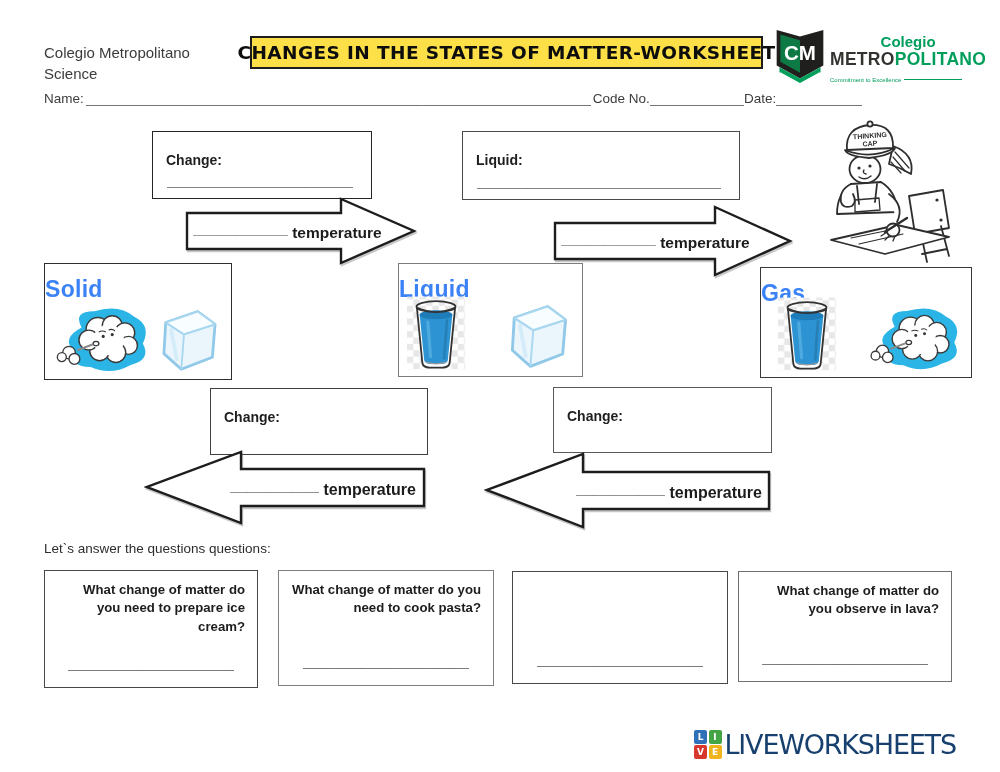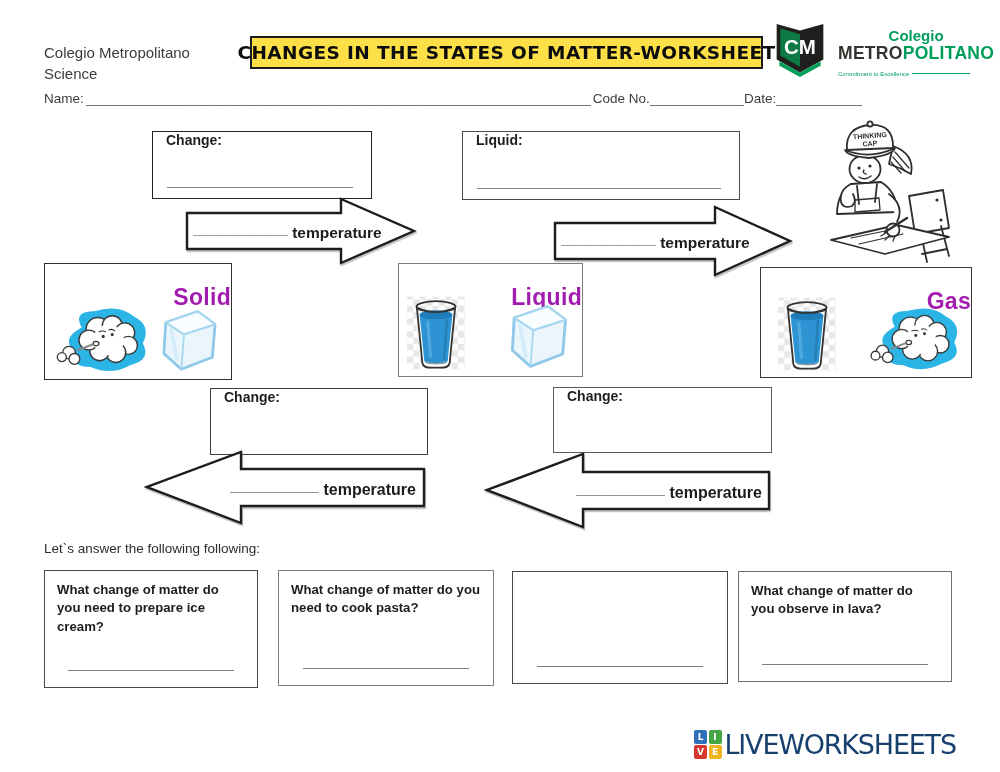--- a/index.html
+++ b/index.html
@@ -14,41 +14,41 @@
   .school { left:44px; top:42px; font-size:15px; line-height:1.4; color:#3b3b3b; }
   .title-box {
     left:250px; top:36px; width:513px; height:33px;
     border:2px solid #1c1c1c; background:#fde047;
     display:flex; align-items:center; justify-content:center;
   }
   .title-text {
     font-family:"DejaVu Sans", sans-serif; font-weight:900; font-size:18.5px;
     letter-spacing:.4px; color:#0d0d0d; white-space:nowrap;
   }
-  .logo { left:772px; top:20px; display:flex; align-items:flex-start; gap:10px; }
+  .logo { left:772px; top:26px; display:flex; align-items:flex-start; gap:2px; }
   .logo-words { padding-top:8px; line-height:1; }
   .logo-w1 { font-weight:bold; font-size:15px; display:block; }
   .logo-w2 { font-weight:bold; font-size:17.5px; letter-spacing:.3px; display:block; margin-top:2px; }
   .logo-tagline { font-size:6px; display:inline-block; margin-top:3px; }
   .logo-tagrule { display:inline-block; width:58px; height:1px; vertical-align:2px; margin-left:3px; }
 
   
   .name-row {
     left:44px; top:91px; width:818px; display:flex; align-items:baseline;
     font-size:13.5px; color:#3c3c3c; white-space:nowrap;
   }
   .name-row .lbl { flex:0 0 auto; }
   .blankline { color:#5a5a5a; overflow:hidden; display:inline-block; vertical-align:baseline; }
   .name-row .grow { flex:1 1 auto; overflow:hidden; margin:0 2px; }
   .name-row .fix1 { width:112px; }
   .name-row .fix2 { width:102px; }
 
   
   .change-box { background:#fff; border:1.6px solid #3a3a3a; }
-  .change-box .clabel { position:absolute; left:13px; top:0; font-weight:bold; font-size:14px; color:#1e1e1e; }
+  .change-box .clabel { position:absolute; left:13px; top:20px; font-weight:bold; font-size:14px; color:#1e1e1e; }
   .change-box .cline { position:absolute; left:14px; right:18px; bottom:10px; font-size:13px; color:#6b6b6b; white-space:nowrap; overflow:hidden; }
   .cb1 { left:152px; top:131px; width:220px; height:68px; border-color:#242424; }
   .cb2 { left:462px; top:131px; width:278px; height:69px; border-color:#4a4a4a; }
   .cb3 { left:210px; top:388px; width:218px; height:67px; border-color:#3f3f3f; }
   .cb4 { left:553px; top:387px; width:219px; height:66px; border-color:#5a5a5a; }
 
   
   .arrow { }
   .arrow svg { display:block; }
   .arrow .atext {
@@ -59,30 +59,30 @@
   .arr2 { left:553px; top:204px; width:240px; height:74px; }
   .larr1 { left:144px; top:449px; width:282px; height:77px; }
   .larr2 { left:484px; top:451px; width:287px; height:79px; }
   .arr1 .atext, .arr2 .atext { left:8px; }
   .larr1 .atext { left:86px; font-size:16px; }
   .larr2 .atext { left:92px; font-size:16px; }
   .arrow-shadow { filter:drop-shadow(1.5px 2.5px 0 rgba(130,130,130,.45)); }
 
   
   .state-box { background:#fff; border:1.7px solid #3c3c3c; }
-  .state-title { text-align:right; font-weight:bold; font-size:23px; color:#a21caf; margin-top:20px; letter-spacing:.3px; }
+  .state-title { text-align:left; font-weight:bold; font-size:23px; color:#3b82f6; margin-top:12px; letter-spacing:.3px; }
   .state-imgs { position:absolute; left:0; right:0; bottom:3px; display:flex; align-items:flex-end; justify-content:space-between; padding:0 6px; }
   .solid-box  { left:44px;  top:263px; width:188px; height:117px; border-color:#2e2e2e; }
   .liquid-box { left:398px; top:263px; width:185px; height:114px; border-color:#7c7c7c; }
   .gas-box    { left:760px; top:267px; width:212px; height:111px; border-color:#383838; }
 
   
   .q-intro { left:44px; top:541px; font-size:13.5px; color:#2c2c2c; }
   .q-box { background:#fff; border:1.7px solid #474747; }
-  .q-text { padding:10px 12px 0 12px; text-align:left; font-weight:bold; font-size:13.2px; line-height:1.4; color:#1d1d1d; }
+  .q-text { padding:10px 12px 0 12px; text-align:right; font-weight:bold; font-size:13.2px; line-height:1.4; color:#1d1d1d; }
   .q-line { position:absolute; bottom:16px; left:11%; right:11%; overflow:hidden; white-space:nowrap; font-size:13px; color:#606060; }
   .q1 { left:44px;  top:570px; width:214px; height:118px; }
   .q2 { left:278px; top:570px; width:216px; height:116px; border-color:#7e7e7e; }
   .q3 { left:512px; top:571px; width:216px; height:113px; }
   .q4 { left:738px; top:571px; width:214px; height:111px; border-color:#6f6f6f; }
 
   
   .lw-logo { left:694px; top:729px; display:flex; align-items:center; gap:3px; cursor:pointer; }
   .lw-tiles { display:grid; grid-template-columns:13px 13px; grid-template-rows:14px 14px; gap:1.5px; }
   .lw-tile { display:flex; align-items:center; justify-content:center; color:#fff; font-weight:bold; font-size:9px; border-radius:2px; font-family:"DejaVu Sans", sans-serif; }
@@ -286,21 +286,21 @@
   </svg>
   <span class="atext"><span class="blankline">__________</span> <span>temperature</span></span>
 </div>
 <div class="abs arrow larr2">
   <svg class="arrow-shadow" width="287" height="79" viewBox="0 0 287 79">
     <path d="M285,21 H99 V3 L3,39 L99,76 V58 H285 Z" fill="#ffffff" stroke="#1d1d1d" stroke-width="2.4" stroke-linejoin="miter"></path>
   </svg>
   <span class="atext"><span class="blankline">__________</span>  <span>temperature</span></span>
 </div>
 
-<div class="abs q-intro">Let`s answer the following following:</div>
+<div class="abs q-intro">Let`s answer the questions questions:</div>
 
 <div class="abs q-box q1">
   <div class="q-text">What change of matter do you need to prepare ice cream?</div>
   <span class="q-line">________________________________</span>
 </div>
 <div class="abs q-box q2">
   <div class="q-text">What change of matter do you need to cook pasta?</div>
   <span class="q-line">________________________________</span>
 </div>
 <div class="abs q-box q3">

